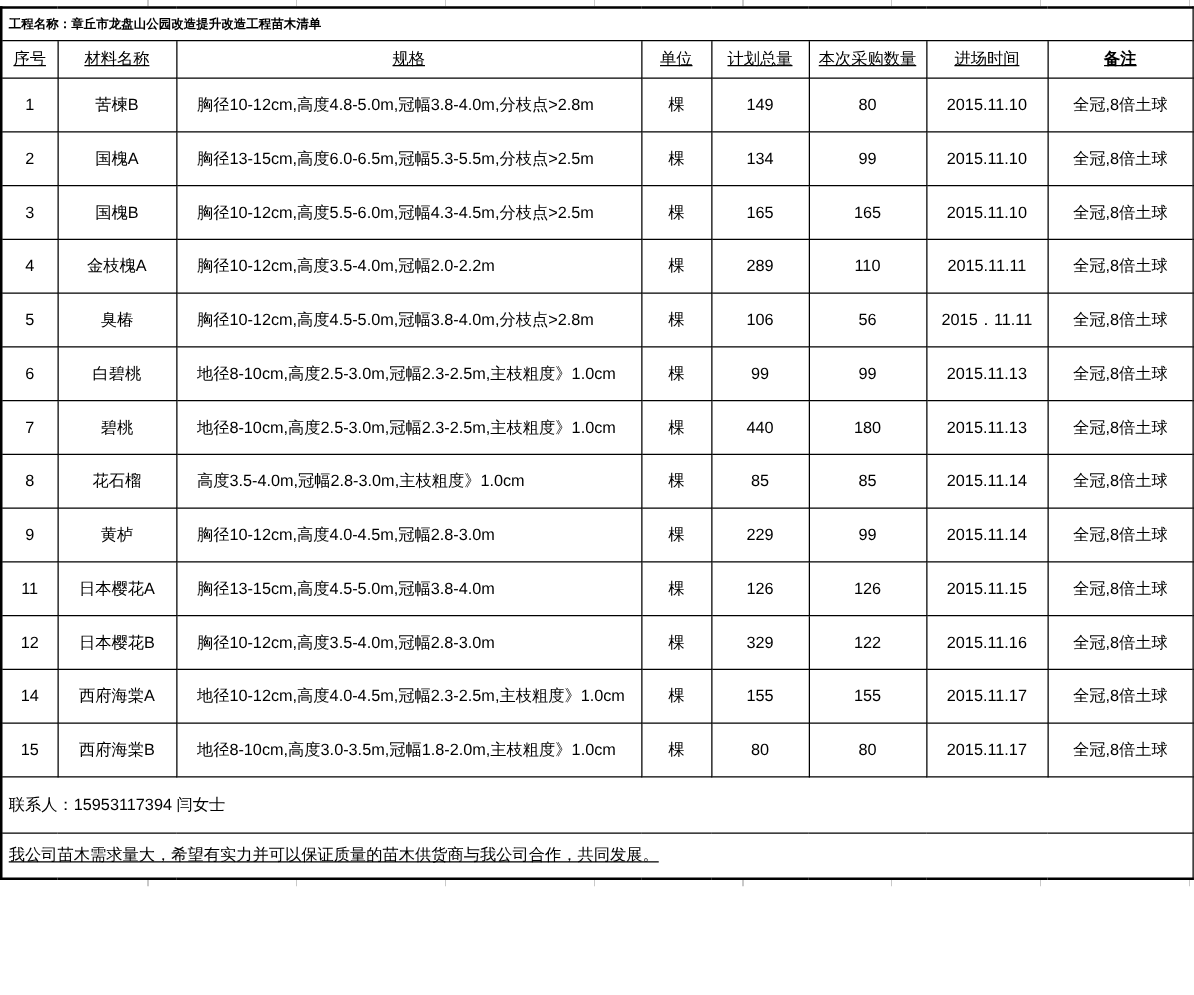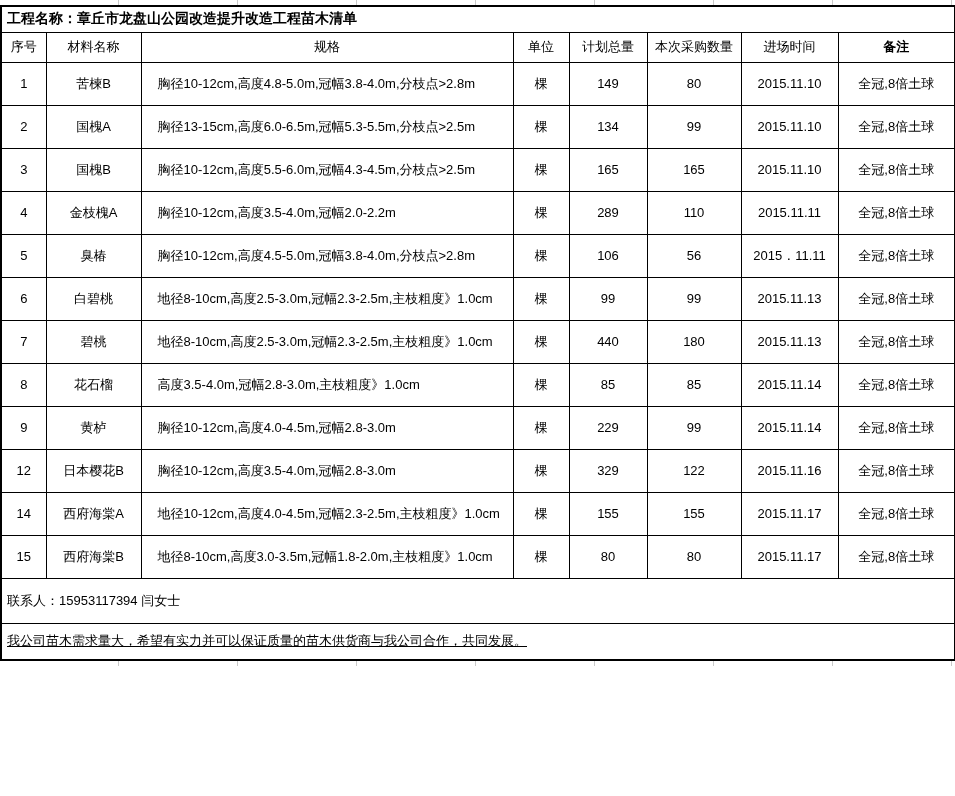--- a/index.html
+++ b/index.html
@@ -26,24 +26,24 @@
     font-size: 13px;
     font-weight: normal;
     overflow: hidden;
     white-space: nowrap;
     vertical-align: middle;
   }
   tr.title-row td {
     height: 26px;
     text-align: left;
     padding-left: 5px;
-    font-size: 14px;
+    font-size: 10px;
     font-weight: bold;
   }
-  tr.header-row td { height: 30px; text-align: center; }
+  tr.header-row td { height: 30px; text-align: center; text-decoration: underline; }
   tr.header-row td.col-remark { font-weight: bold; }
   tbody tr.data-row { height: 43px; }
   .col-seq, .col-name, .col-unit, .col-total, .col-purchase, .col-date, .col-remark { text-align: center; }
   .col-spec { text-align: left; padding-left: 16px; }
   tr.footer-contact-row td { height: 45px; text-align: left; padding-left: 5px; }
   tr.footer-note-row td { height: 37px; text-align: left; padding-left: 5px; text-decoration: underline; }
 </style>
 </head>
 <body>
 
@@ -165,20 +165,30 @@
           <td class="col-seq">9</td>
           <td class="col-name">黄栌</td>
           <td class="col-spec">胸径10-12cm,高度4.0-4.5m,冠幅2.8-3.0m</td>
           <td class="col-unit">棵</td>
           <td class="col-total">229</td>
           <td class="col-purchase">99</td>
           <td class="col-date">2015.11.14</td>
           <td class="col-remark">全冠,8倍土球</td>
         </tr>
         <tr class="data-row">
+          <td class="col-seq">11</td>
+          <td class="col-name">日本樱花A</td>
+          <td class="col-spec">胸径13-15cm,高度4.5-5.0m,冠幅3.8-4.0m</td>
+          <td class="col-unit">棵</td>
+          <td class="col-total">126</td>
+          <td class="col-purchase">126</td>
+          <td class="col-date">2015.11.15</td>
+          <td class="col-remark">全冠,8倍土球</td>
+        </tr>
+        <tr class="data-row">
           <td class="col-seq">12</td>
           <td class="col-name">日本樱花B</td>
           <td class="col-spec">胸径10-12cm,高度3.5-4.0m,冠幅2.8-3.0m</td>
           <td class="col-unit">棵</td>
           <td class="col-total">329</td>
           <td class="col-purchase">122</td>
           <td class="col-date">2015.11.16</td>
           <td class="col-remark">全冠,8倍土球</td>
         </tr>
         <tr class="data-row">

